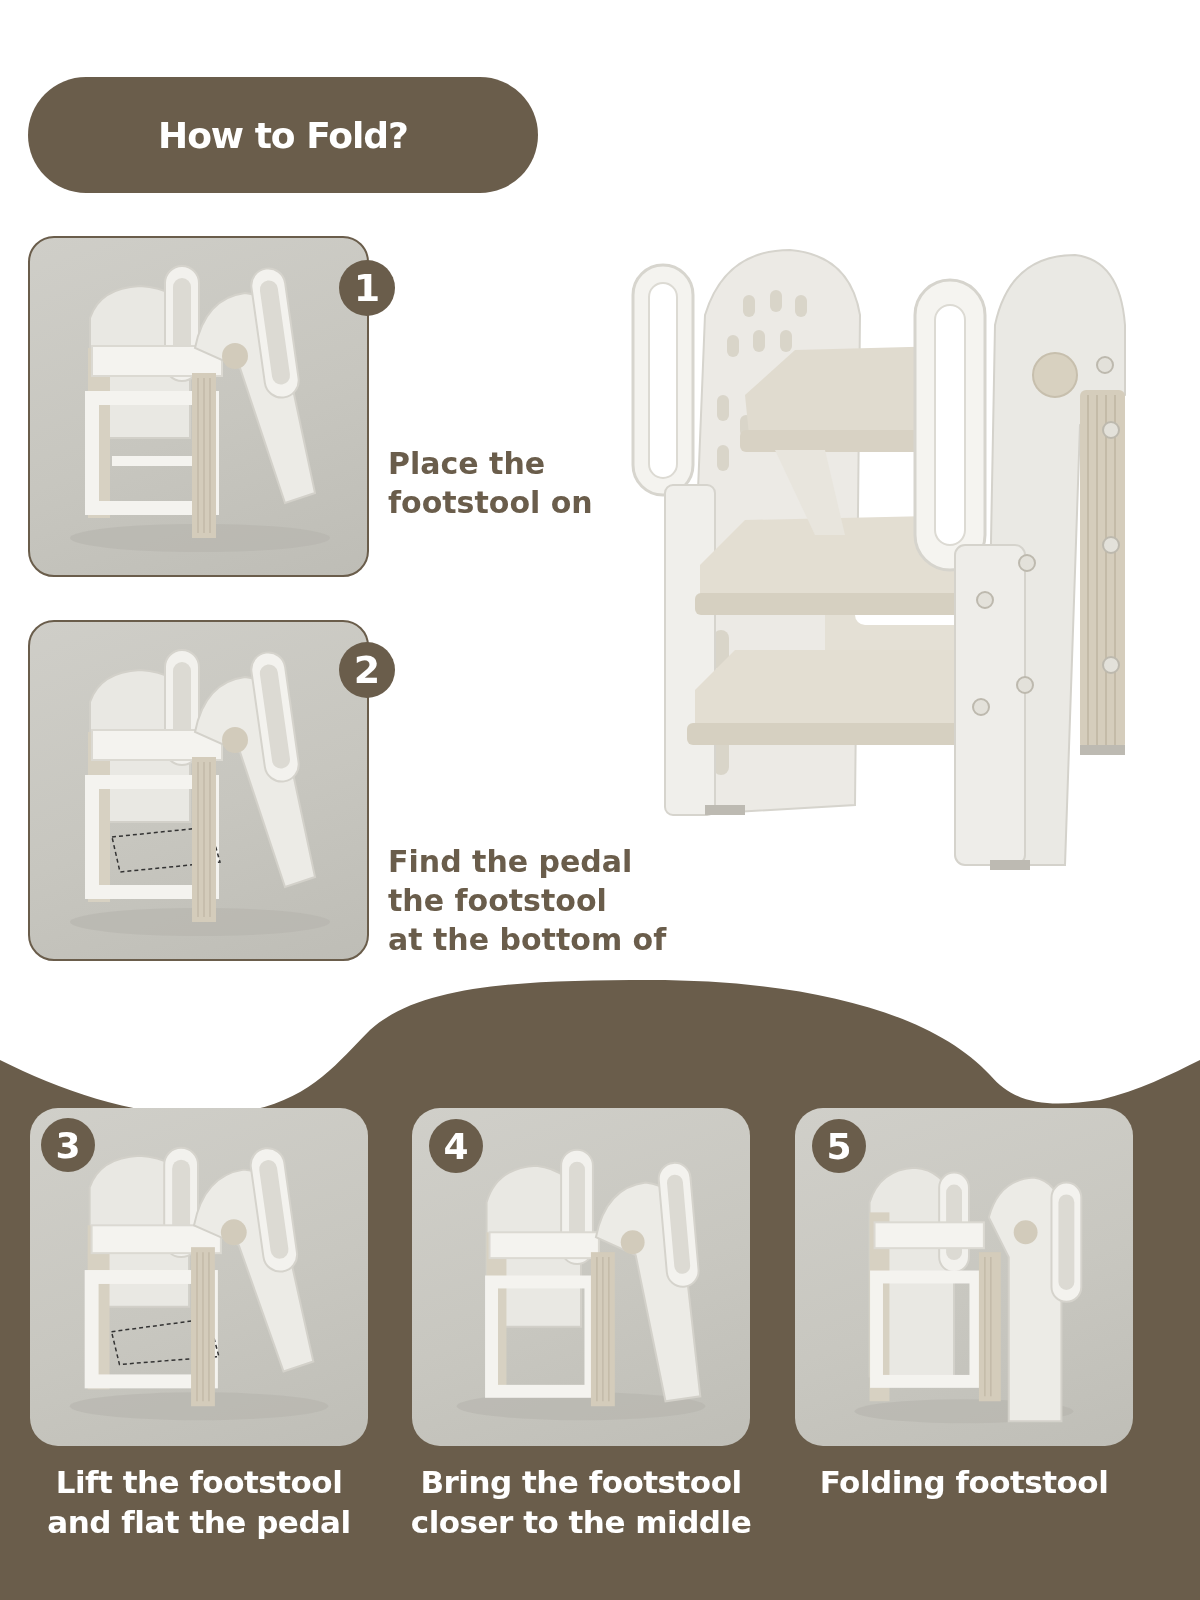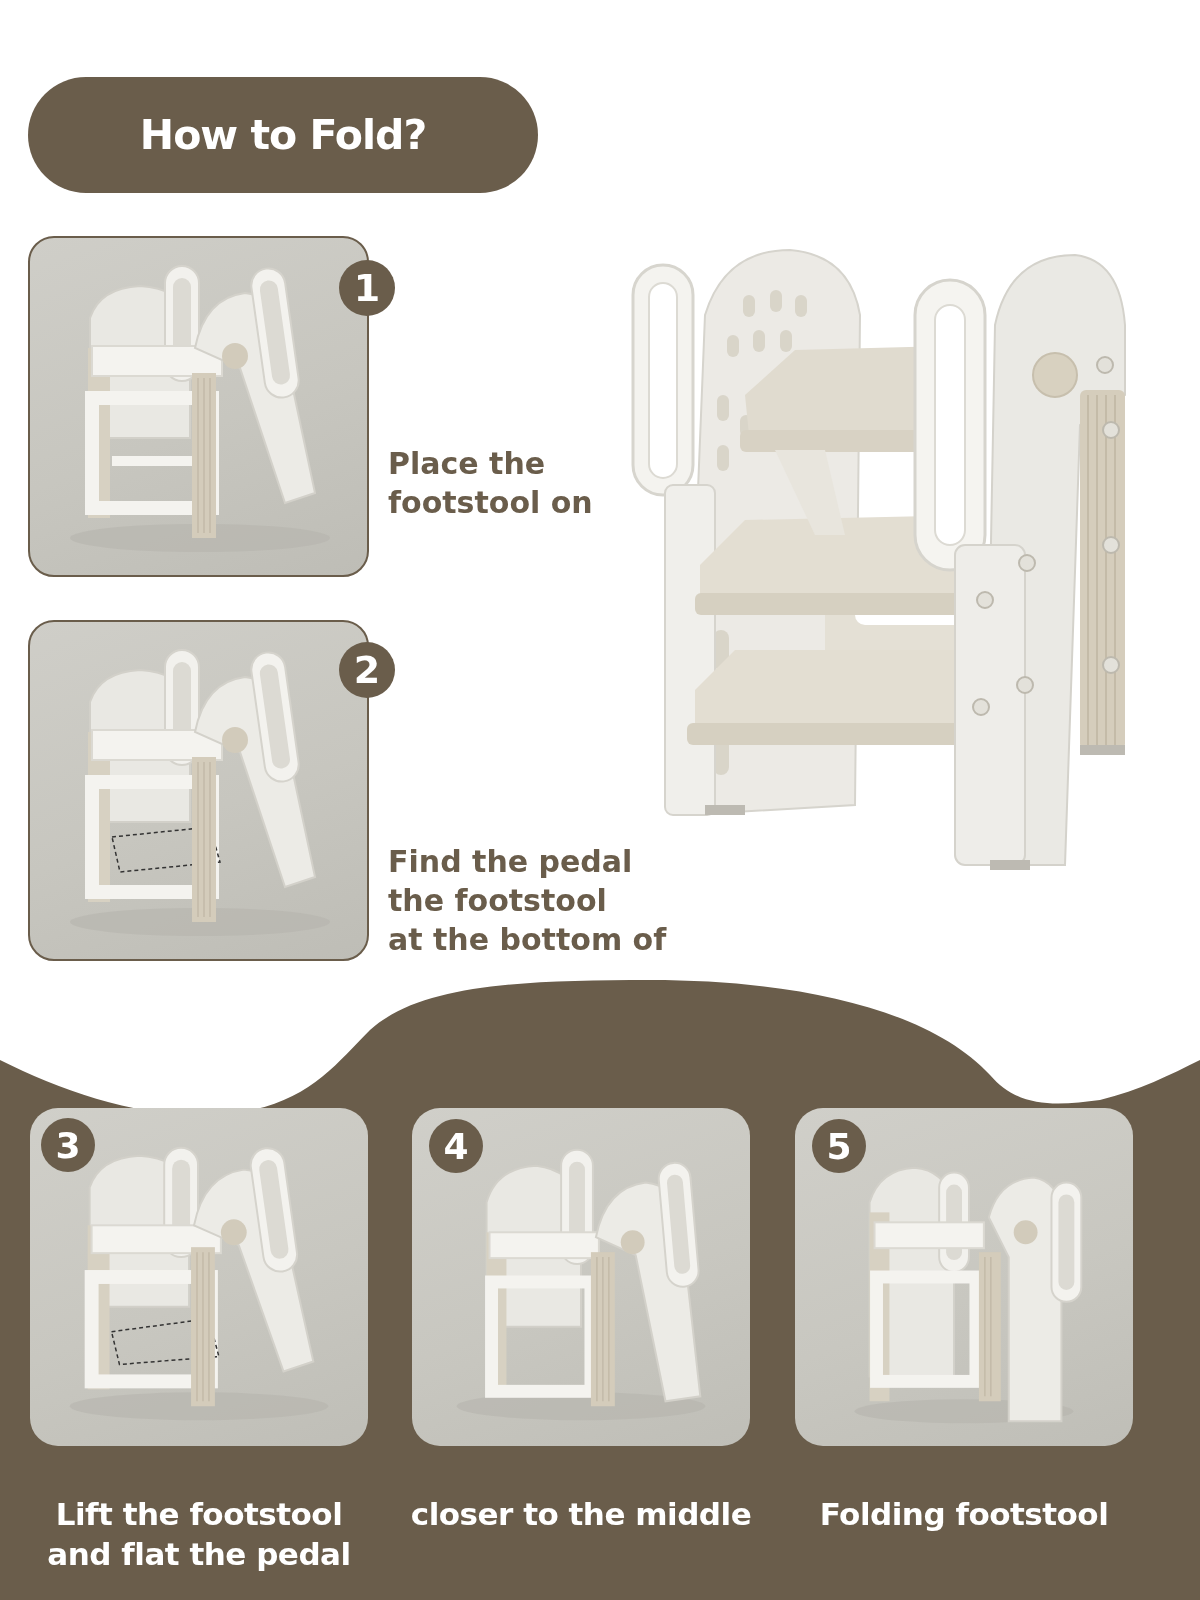--- a/index.html
+++ b/index.html
@@ -5,21 +5,21 @@
   * { box-sizing: border-box; margin: 0; padding: 0; }
   html, body { width: 1200px; height: 1600px; background: #ffffff; overflow: hidden; }
   body { position: relative; font-family: "DejaVu Sans", "Liberation Sans", sans-serif; }
 
   .title-pill {
     position: absolute; left: 28px; top: 77px; width: 510px; height: 116px;
     background: var(--brand); border-radius: 58px;
     display: flex; align-items: center; justify-content: center;
   }
   .title-pill span {
-    color: #ffffff; font-weight: bold; font-size: 41px; letter-spacing: -1px;
+    color: #ffffff; font-weight: bold; font-size: 36px; letter-spacing: -1px;
     font-family: "DejaVu Sans", sans-serif;
   }
 
   .card-top {
     position: absolute; left: 28px; width: 341px; height: 341px;
     border: 2.5px solid var(--brand); border-radius: 26px;
     background: linear-gradient(160deg, #cfcec8 0%, #c7c6bf 55%, #bebdb6 100%);
     overflow: hidden;
   }
   .card-bottom {
@@ -40,21 +40,20 @@
   .step-text {
     position: absolute; color: var(--brand); font-size: 30px; line-height: 39px;
     font-family: "DejaVu Sans", sans-serif; font-weight: 600;
   }
   .step-text div { white-space: nowrap; }
 
   .caption {
     position: absolute; top: 1462px; color: #ffffff; font-size: 31px; line-height: 40px;
     text-align: center; font-family: "DejaVu Sans", sans-serif; font-weight: 600;
     letter-spacing: -0.5px;
-    margin-top: 32px;
   }
   .caption div { white-space: nowrap; }
 
   .wave { position: absolute; left: 0; top: 960px; width: 1200px; height: 640px; }
 
   .stool-svg { position: absolute; }
 </style>
 </head>
 <body>
 
@@ -266,17 +265,18 @@
   <div class="badge sm" style="left:17px; top:11px;">
     <span>5</span>
   </div>
 </div>
 
 <div class="caption" style="left:30px; width:338px;">
   <div>Lift the footstool</div>
   <div>and flat the pedal</div>
 </div>
 <div class="caption" style="left:405px; width:352px;">
+  <div>Bring the footstool</div>
   <div>closer to the middle</div>
 </div>
 <div class="caption" style="left:790px; width:348px;">
   <div>Folding footstool</div>
 </div>
 
 </body></html>

